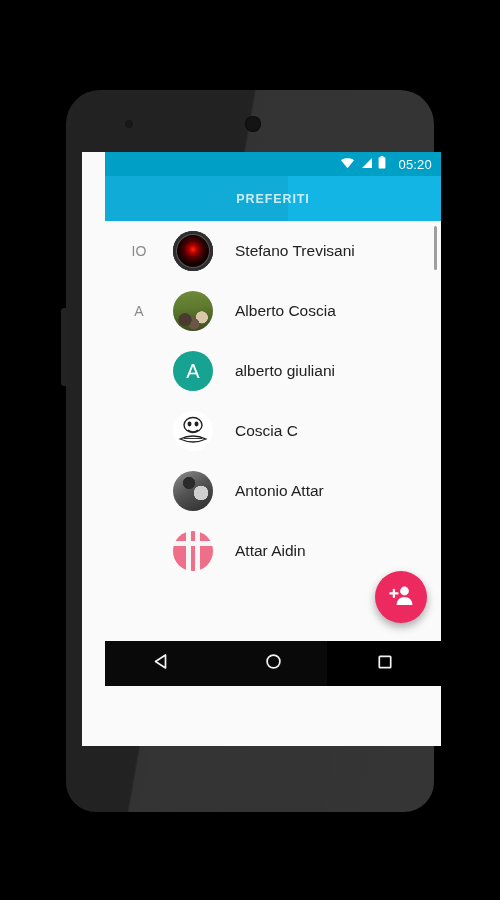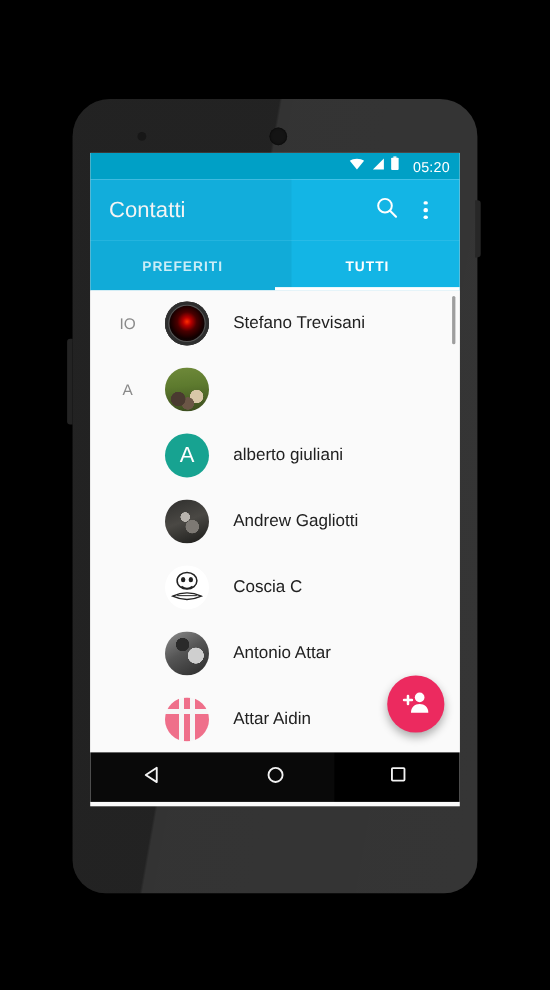--- a/index.html
+++ b/index.html
@@ -72,25 +72,26 @@
     width: 5px;
     height: 78px;
     background: #232323;
     border-radius: 3px 0 0 3px;
   }
 
   
   #screen {
     position: absolute;
     left: 16px;
-    top: 49px;
+    top: 62px;
     width: 336px;
     height: 594px;
     background: #fafafa;
     overflow: hidden;
+    padding-left: 23px;
   }
 
   
   #status-bar {
     height: 24px;
     background: #00a0c6;
     display: flex;
     align-items: center;
     justify-content: flex-end;
     padding-right: 9px;
@@ -331,70 +332,44 @@
         <span>
           <svg width="8" height="13" viewBox="0 0 8 13">
             <rect x="2.6" y="0" width="2.8" height="1.5" fill="#ffffff"></rect>
             <rect x="0.6" y="1.3" width="6.8" height="11.2" rx="0.8" fill="#ffffff"></rect>
           </svg>
         </span>
         <span id="status-time">05:20</span>
       </div>
     </div>
 
-    <div id="app-bar">
-      <div id="appbar-shade"></div>
-      <div id="app-title">Contatti</div>
-      <div class="appbar-action">
-        <span>
-          <svg width="21" height="21" viewBox="0 0 21 21">
-            <circle cx="9" cy="9" r="6.2" fill="none" stroke="#ffffff" stroke-width="1.8"></circle>
-            <line x1="13.6" y1="13.6" x2="19" y2="19" stroke="#ffffff" stroke-width="1.9" stroke-linecap="round"></line>
-          </svg>
-        </span>
-      </div>
-      <div class="appbar-action">
-        <span class="dot3">
-            <i></i>
-            <i></i>
-            <i></i>
-          </span>
-      </div>
-    </div>
 
     <div id="tab-bar">
       <div id="tabbar-shade"></div>
       <div class="tab inactive">
         <span>PREFERITI</span>
       </div>
-      <div class="tab active">
-        <span>TUTTI</span>
-      </div>
     </div>
 
     <div id="contact-list">
       <div id="list-rows">
           <div class="contact-row">
             <div class="section-letter">IO</div>
             <div class="avatar av-hal"></div>
             <div class="contact-name">Stefano Trevisani</div>
           </div>
           <div class="contact-row">
             <div class="section-letter">A</div>
             <div class="avatar av-photo-family"></div>
+            <div class="contact-name">Alberto Coscia</div>
           </div>
           <div class="contact-row">
             <div class="section-letter"></div>
             <div class="avatar av-letter">A</div>
             <div class="contact-name">alberto giuliani</div>
-          </div>
-          <div class="contact-row">
-            <div class="section-letter"></div>
-            <div class="avatar av-photo-dark"></div>
-            <div class="contact-name">Andrew Gagliotti</div>
           </div>
           <div class="contact-row">
             <div class="section-letter"></div>
             <div class="avatar av-meme">
               <svg width="40" height="40" viewBox="0 0 40 40">
                 <ellipse cx="20" cy="14" rx="9" ry="7.5" fill="#fff" stroke="#222" stroke-width="1.4"></ellipse>
                 <ellipse cx="16.5" cy="13" rx="2" ry="2.4" fill="#222"></ellipse>
                 <ellipse cx="23.5" cy="13" rx="2" ry="2.4" fill="#222"></ellipse>
                 <path d="M15 19 Q20 23 25 19" fill="none" stroke="#222" stroke-width="1.4"></path>
                 <path d="M7 28 Q20 22 33 28 Q20 34 7 28 Z" fill="#fff" stroke="#222" stroke-width="1.3"></path>

